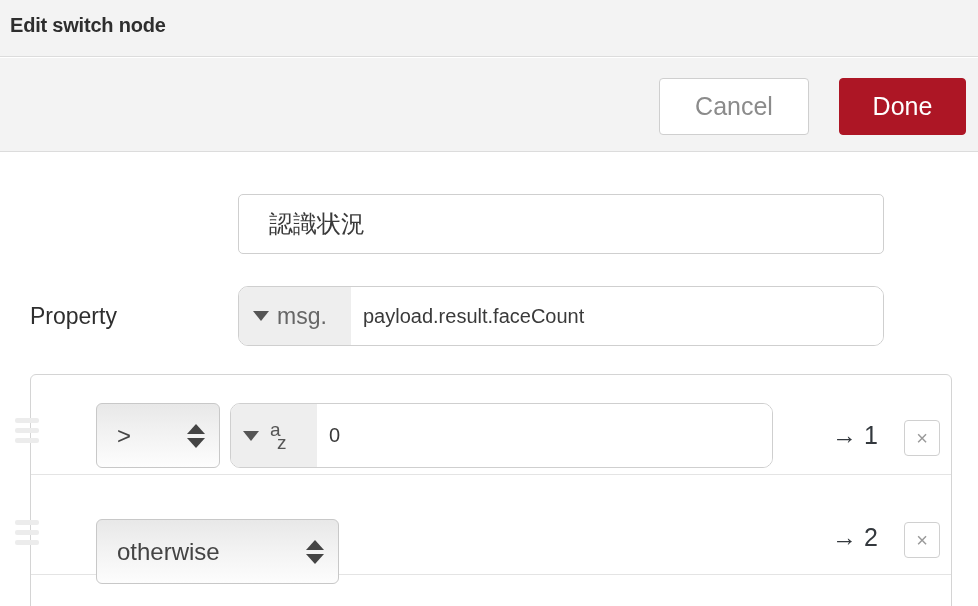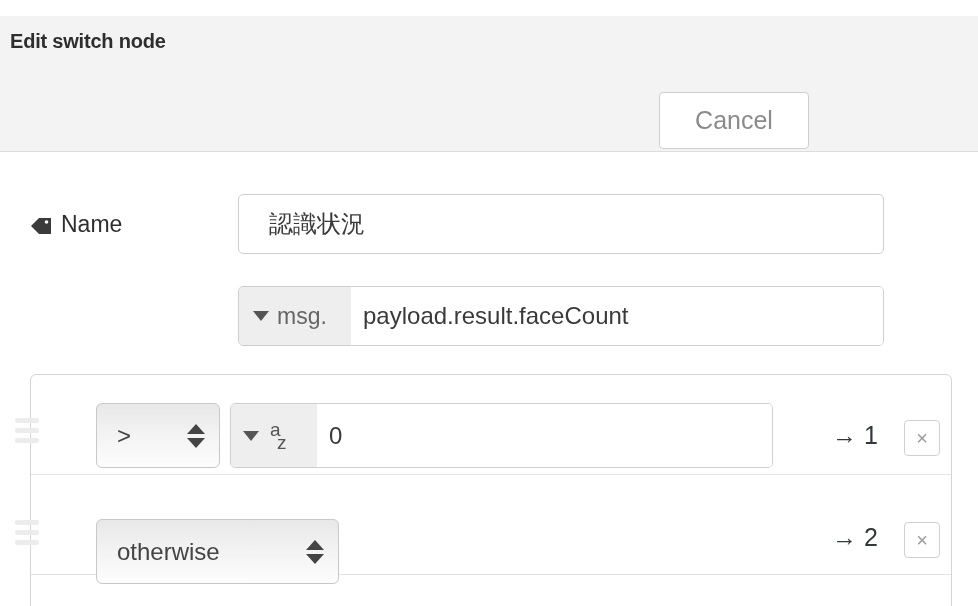--- a/index.html
+++ b/index.html
@@ -18,21 +18,20 @@
 
   
   .dialog-header {
     position: absolute;
     left: 0; top: 0;
     width: 978px;
     height: 57px;
     background: #f3f3f3;
     border-bottom: 1px solid #dcdcdc;
     box-sizing: border-box;
-    margin-top: 16px;
   }
   .dialog-title {
     position: absolute;
     left: 10px;
     top: 14px;
     font-size: 20px;
     font-weight: bold;
     color: #2e2e2e;
     letter-spacing: -0.2px;
   }
@@ -52,21 +51,20 @@
     box-sizing: border-box;
     border-radius: 4px;
     font-size: 25px;
     text-align: left;
     cursor: pointer;
     user-select: none;
     line-height: 1;
     display: flex;
     align-items: center;
     justify-content: center;
-    margin-top: 14px;
   }
   .btn-cancel {
     left: 659px;
     top: 20px;
     width: 150px;
     height: 57px;
     background: #ffffff;
     border: 1px solid #cfcfcf;
     color: #8b8b8b;
   }
@@ -126,21 +124,21 @@
     align-items: center;
     font-family: "Liberation Sans", sans-serif;
   }
 
   
   .typed-input {
     position: absolute;
     box-sizing: border-box;
     background: #ffffff;
     border: 1px solid #cfcfcf;
-    border-radius: 5px;
+    border-radius: 10px;
     display: flex;
     align-items: stretch;
     overflow: hidden;
   }
   .ti-prefix {
     background: #eeeeee;
     display: flex;
     align-items: center;
     gap: 8px;
     padding: 0 10px 0 14px;
@@ -154,21 +152,21 @@
     border-left: 8px solid transparent;
     border-right: 8px solid transparent;
     border-top: 10px solid #555555;
     flex: 0 0 auto;
   }
   .ti-value {
     flex: 1 1 auto;
     display: flex;
     align-items: center;
     padding-left: 12px;
-    font-size: 24px;
+    font-size: 20px;
     color: #3a3a3a;
     background: #ffffff;
     cursor: text;
   }
   .prop-input { left: 238px; top: 0; width: 646px; height: 60px; }
   .prop-input .ti-prefix { padding-right: 0; width: 112px; box-sizing: border-box; }
 
   
   .az-icon {
     position: relative;
@@ -291,36 +289,29 @@
 </style>
 </head>
 <body>
 
 <div class="dialog-header">
   <div class="dialog-title">Edit switch node</div>
 </div>
 
 <div class="dialog-toolbar">
   <div class="btn btn-cancel">Cancel</div>
+  <div class="btn btn-done">Done</div>
 </div>
 
 <div class="form-row row-name">
-  <div class="field-label">
-    <span class="tag-icon">
-      <svg viewBox="0 0 22 20" width="22" height="20" xmlns="http://www.w3.org/2000/svg">
-        <path d="M1 10 L9 2 L21 2 L21 18 L9 18 Z" fill="#3b3b3b"></path>
-        <circle cx="16.5" cy="6" r="1.8" fill="#ffffff"></circle>
-      </svg>
-    </span>
-    <span>Name</span>
-  </div>
   <div class="text-input">認識状況</div>
 </div>
 
 <div class="form-row row-prop">
+  <div class="field-label">Property</div>
   <div class="typed-input prop-input">
     <div class="ti-prefix">
       <span class="caret-down"></span>
       <span>msg.</span>
     </div>
     <div class="ti-value">payload.result.faceCount</div>
   </div>
 </div>
 
 <div class="rules-box">

